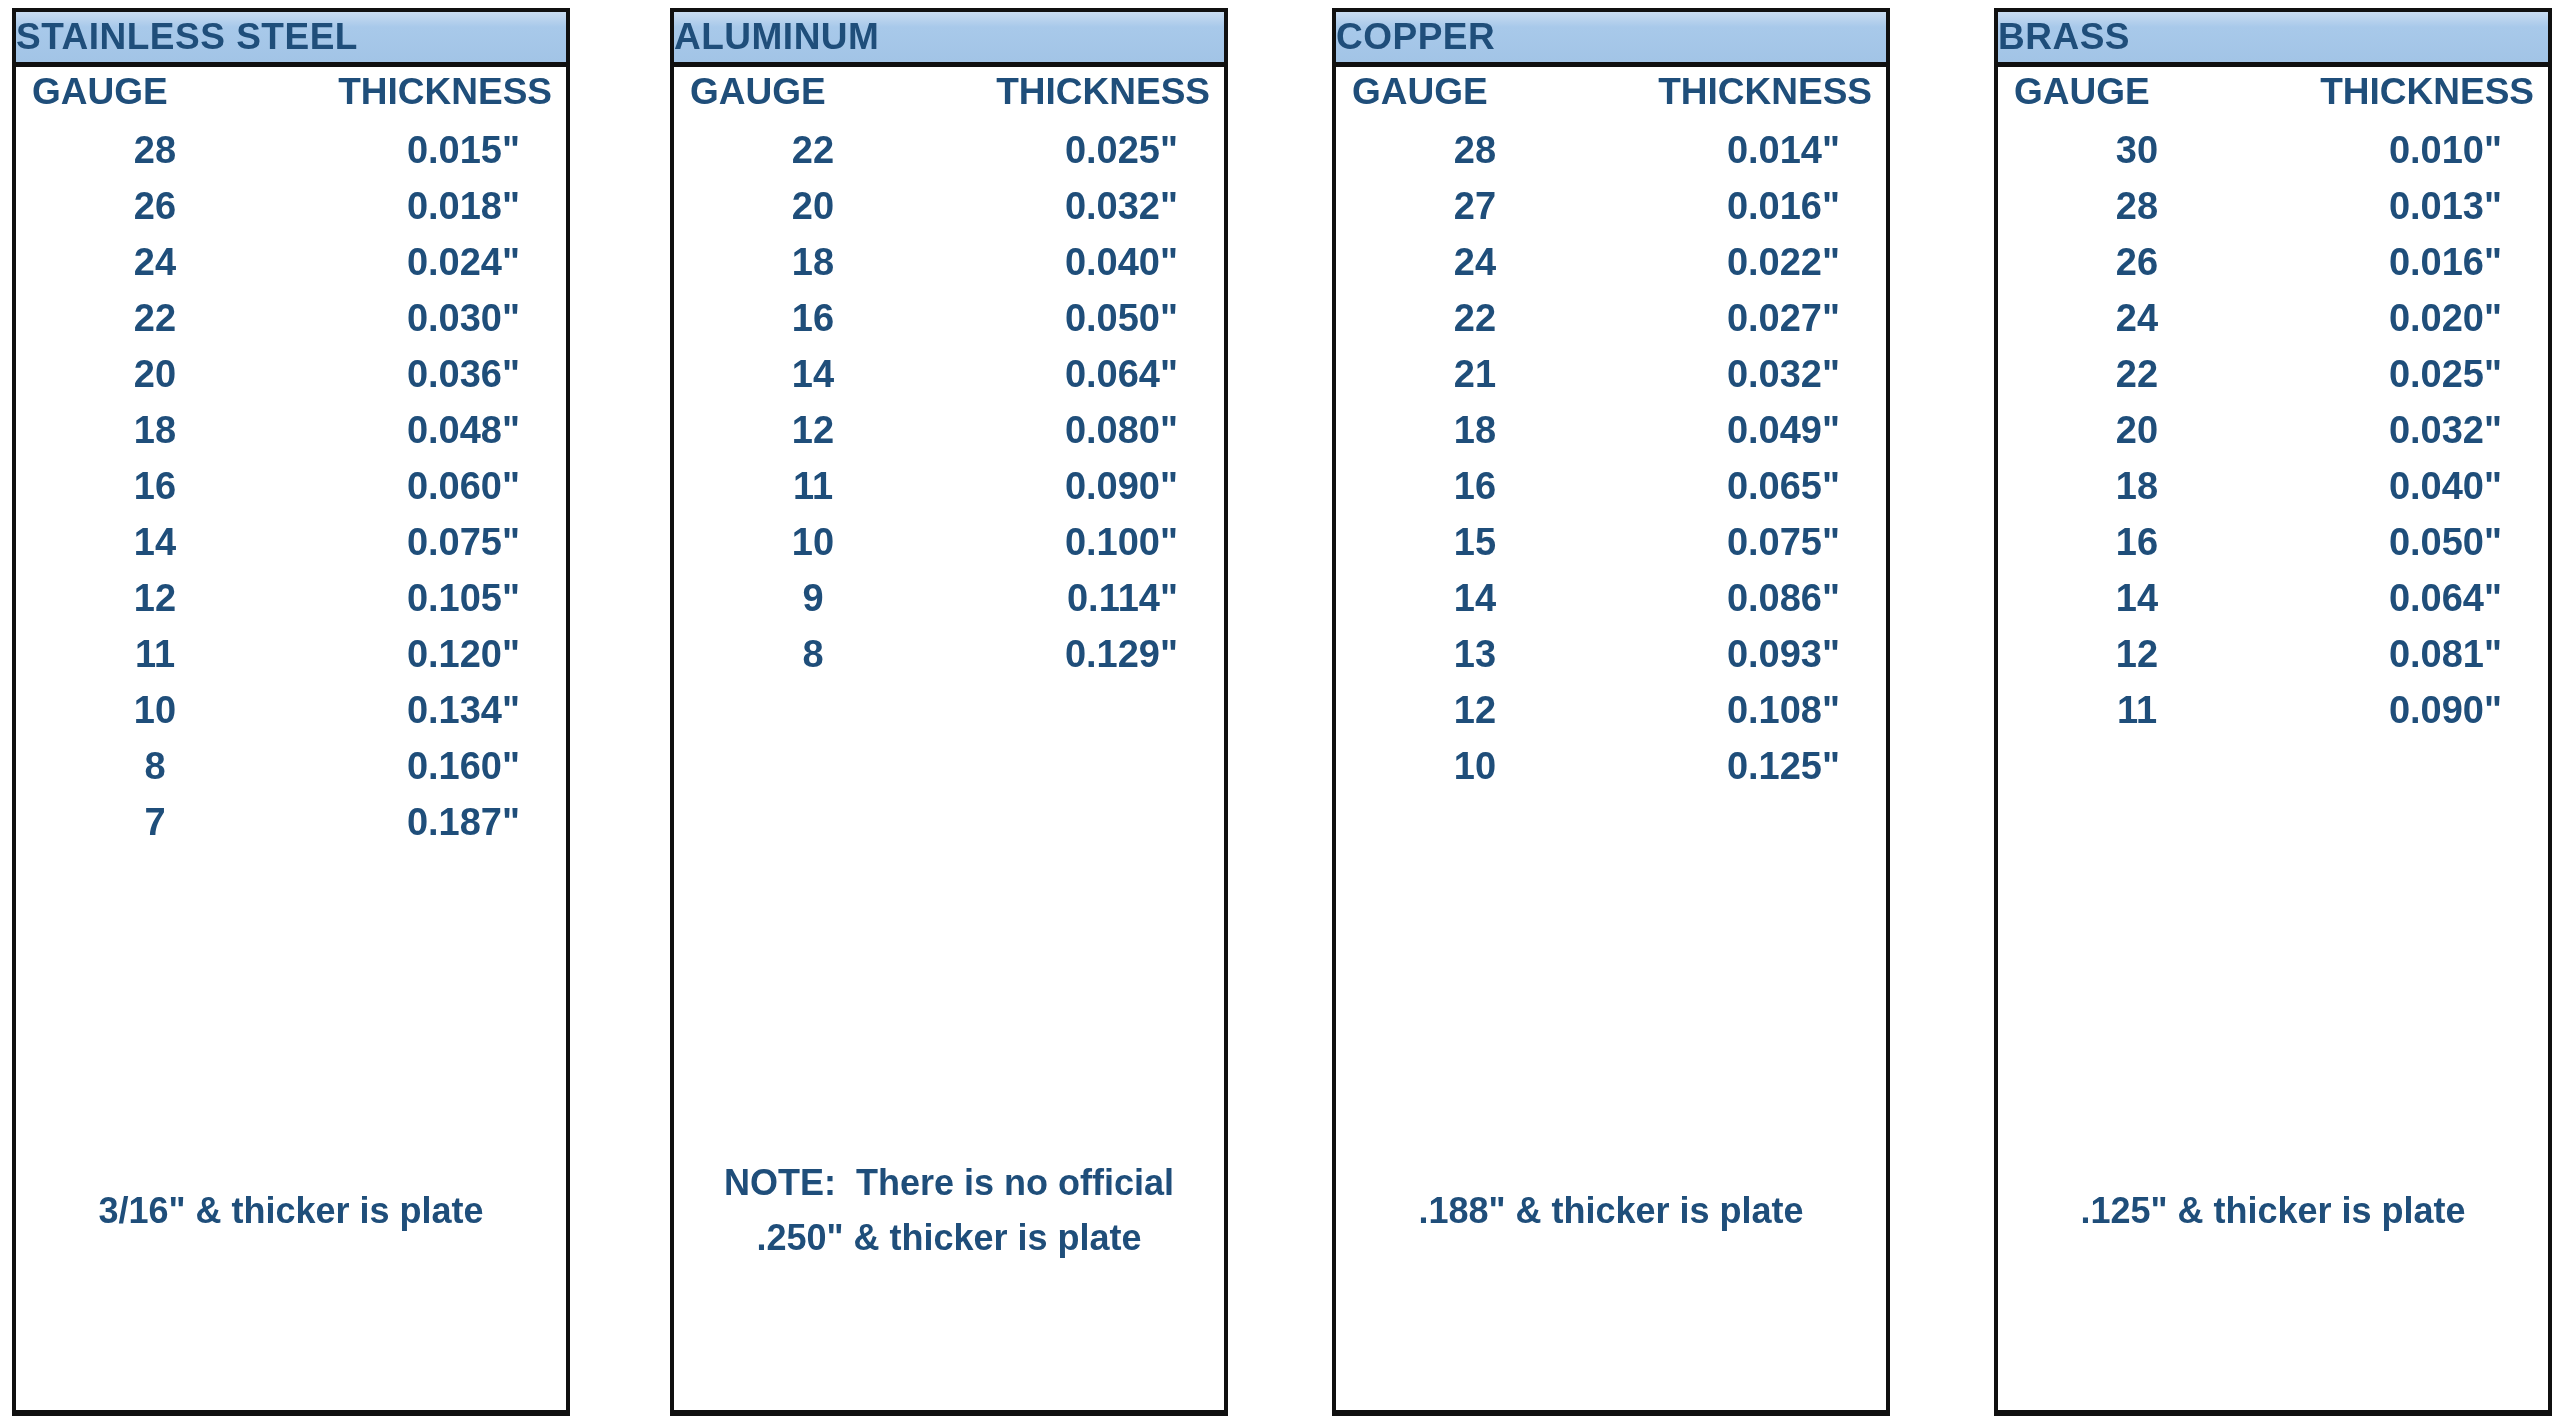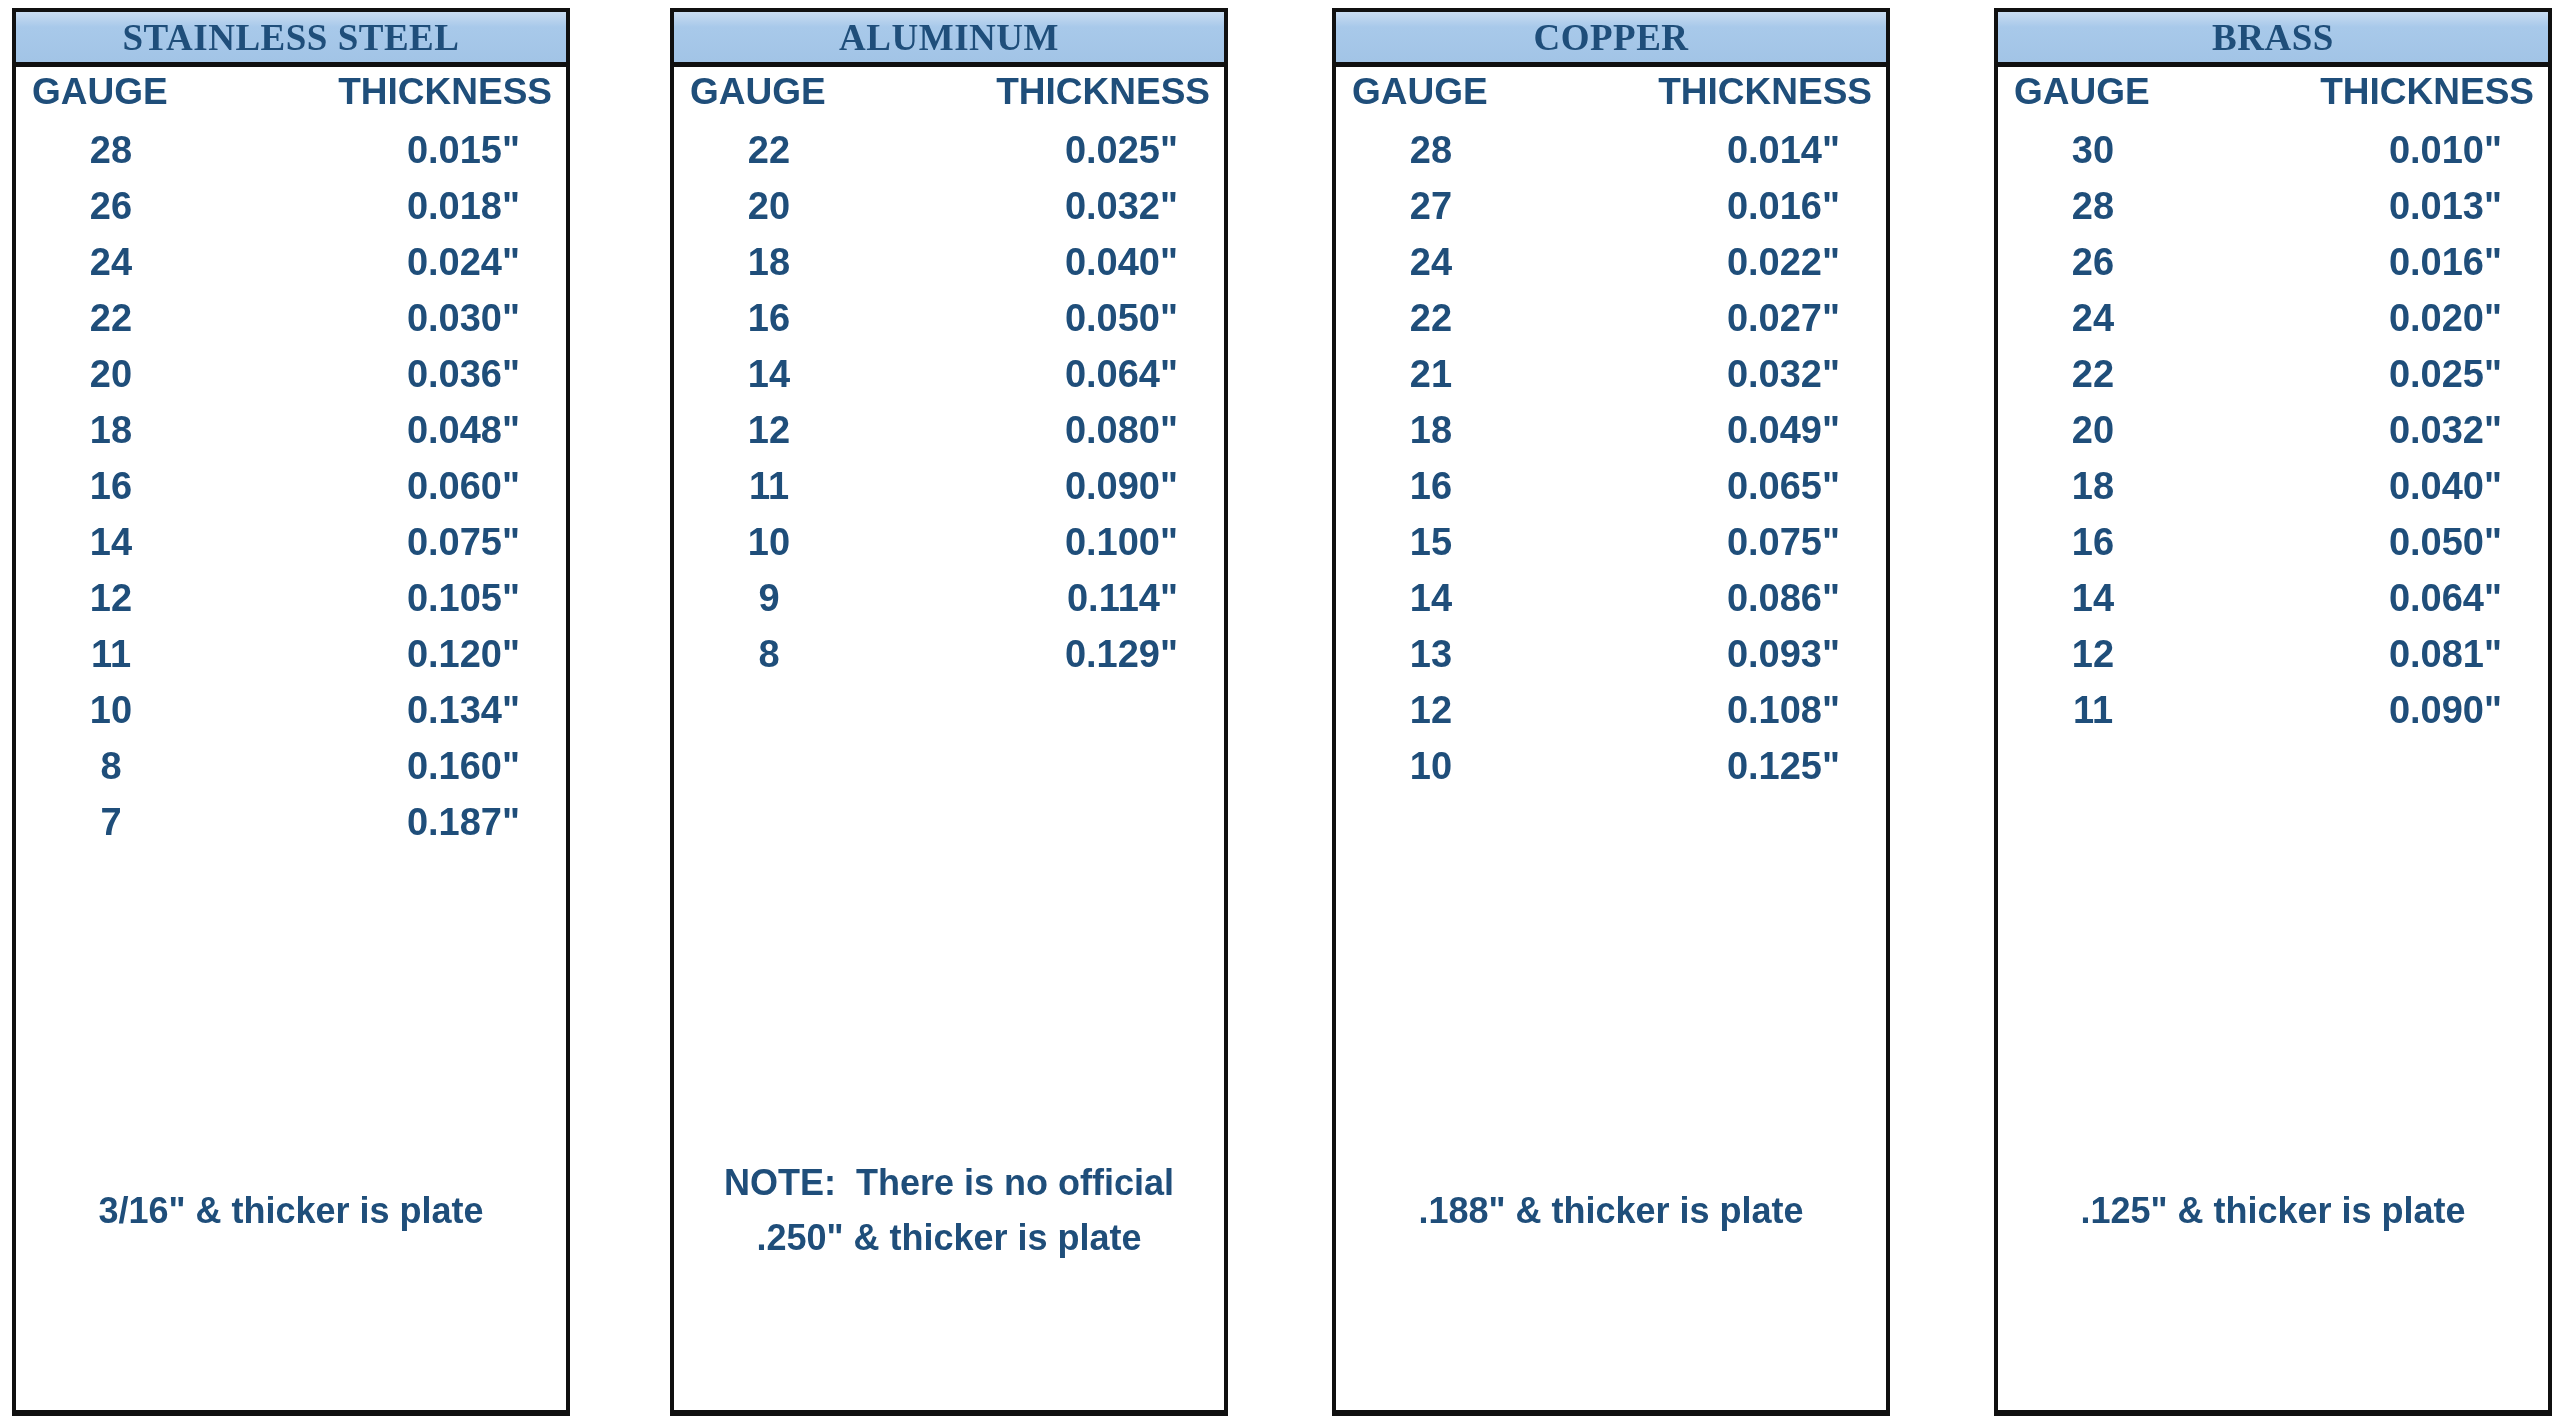--- a/index.html
+++ b/index.html
@@ -12,30 +12,30 @@
     position:absolute;top:8px;width:558px;height:1408px;box-sizing:border-box;
     border:4px solid #101010;border-bottom-width:6px;background:#ffffff;
   }
   .panel:nth-of-type(1){left:12px}
   .panel:nth-of-type(2){left:670px}
   .panel:nth-of-type(3){left:1332px}
   .panel:nth-of-type(4){left:1994px}
   .panel-header{
     height:50px;border-bottom:5px solid #101010;
     background:linear-gradient(180deg,#c9dcf1 0%,#a8c9ea 30%,#a2c4e6 100%);
-    display:flex;align-items:center;justify-content:center;
-    font-size:37px;letter-spacing:.5px;font-family:Liberation Serif, serif;
+    display:flex;align-items:center;justify-content:flex-start;
+    font-size:37px;letter-spacing:.5px;
   }
   .cols{
     display:flex;justify-content:space-between;align-items:center;
     margin-top:4px;height:42px;padding:0 14px 0 16px;font-size:37px;
   }
   .rows{margin-top:9px;}
   .row{height:56px;display:flex;align-items:center;font-size:38px;}
-  .cell-gauge{width:190px;text-align:center;}
+  .cell-gauge{width:190px;text-align:center;margin-left:44px;}
   .cell-thickness{flex:1;text-align:right;padding-right:46px;}
   .note{
     position:absolute;left:0;right:0;top:1106px;height:184px;
     display:flex;flex-direction:column;justify-content:center;align-items:center;
     font-size:36px;line-height:55px;text-align:right;
   }
   .note-line{white-space:pre;}
 </style>
 </head>
 <body>

